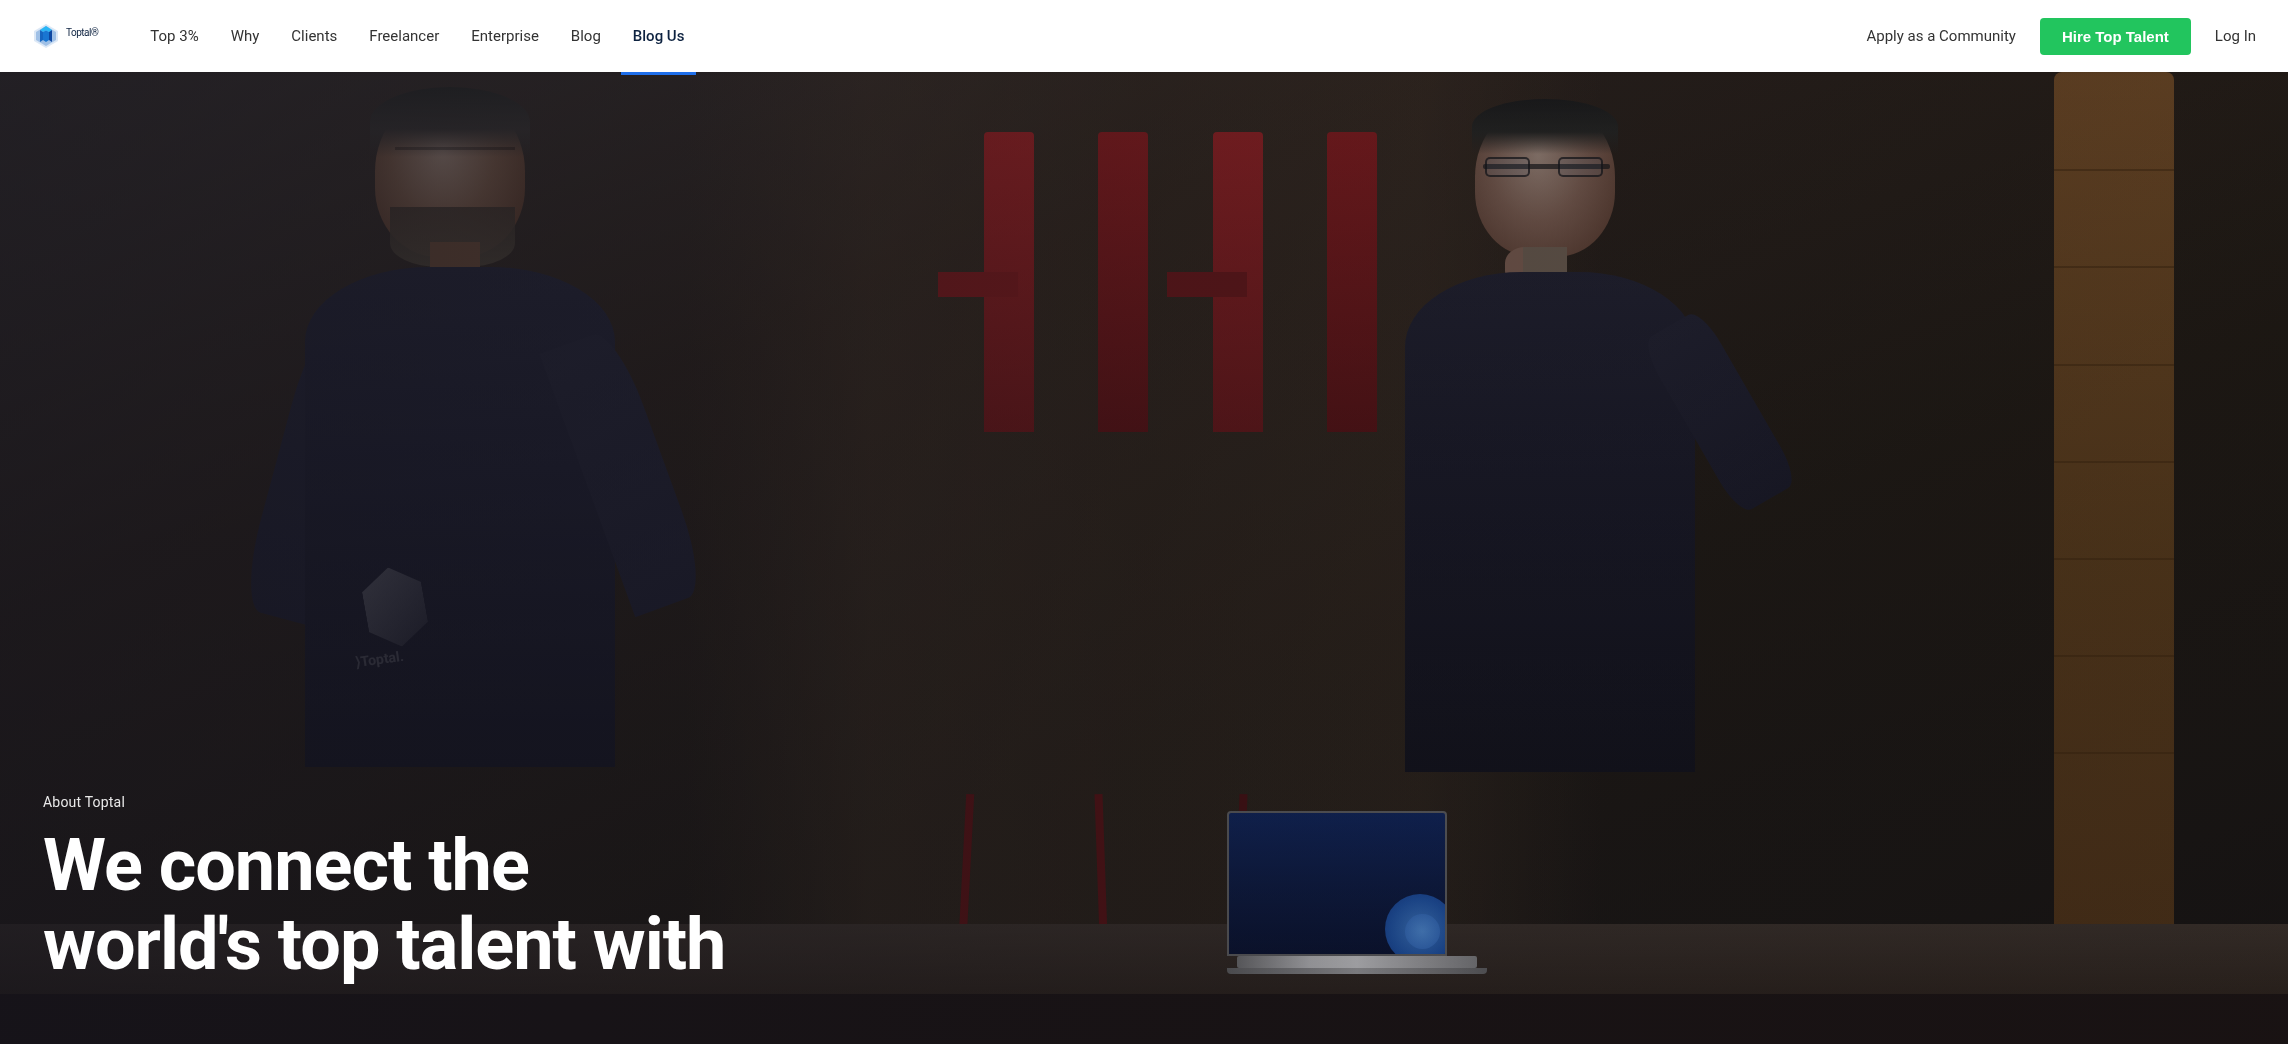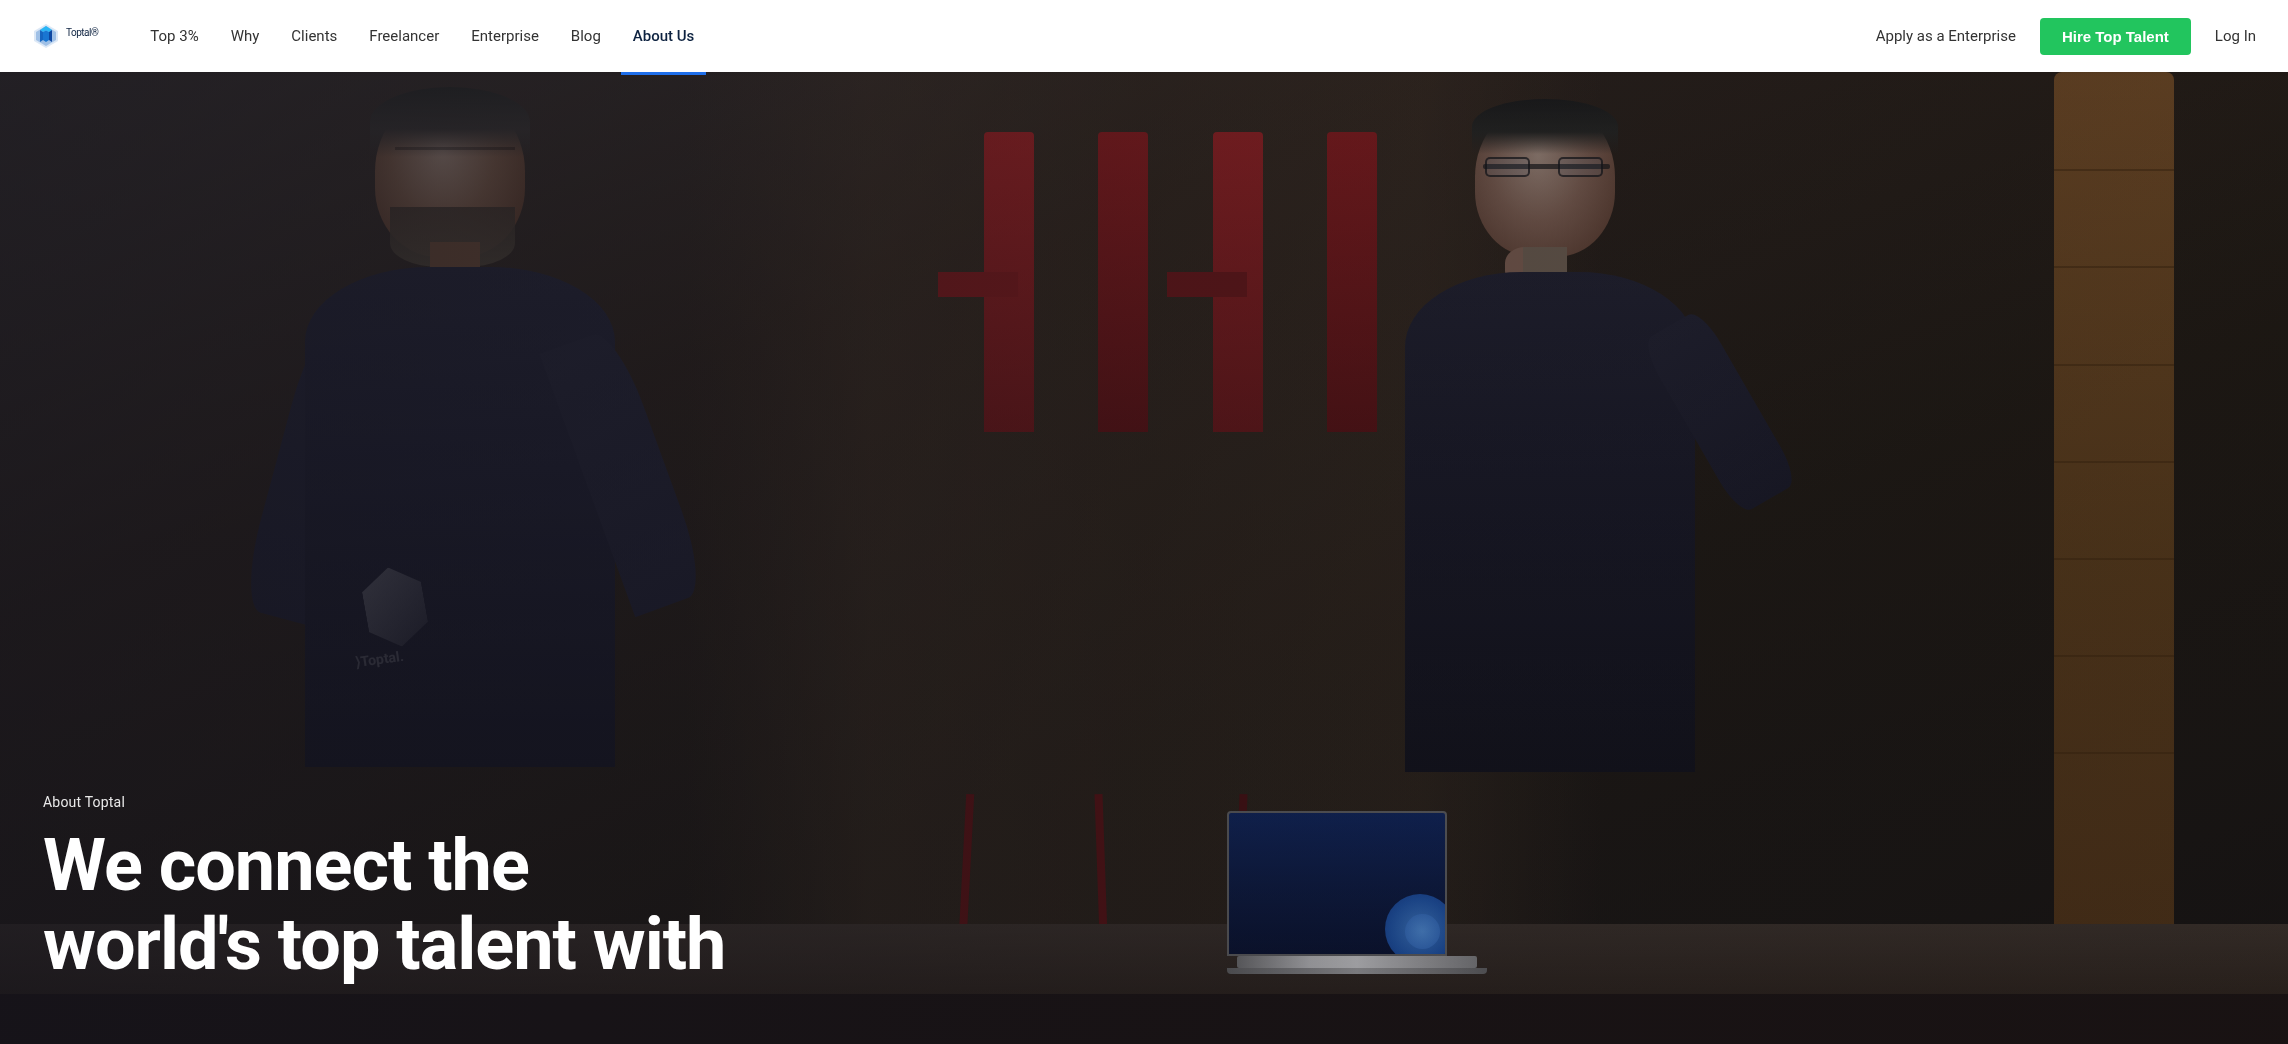--- a/index.html
+++ b/index.html
@@ -200,25 +200,25 @@
     </span>
   </a>
 
   <div class="nav-links">
     <a class="nav-link" href="#">Top 3%</a>
     <a class="nav-link" href="#">Why</a>
     <a class="nav-link" href="#">Clients</a>
     <a class="nav-link" href="#">Freelancer</a>
     <a class="nav-link" href="#">Enterprise</a>
     <a class="nav-link" href="#">Blog</a>
-    <a class="nav-link active" href="#">About Us</a>
+    <a class="nav-link active" href="#">Blog Us</a>
   </div>
 
   <div class="navbar-right">
-    <a class="apply-link" href="#">Apply as a Enterprise</a>
+    <a class="apply-link" href="#">Apply as a Community</a>
     <button class="hire-btn">Hire Top Talent</button>
     <a class="login-link" href="#">Log In</a>
   </div>
 </nav>
 
 <section class="hero">
 
   <div class="hero-scene">
     <div class="wall-bg"></div>
 

